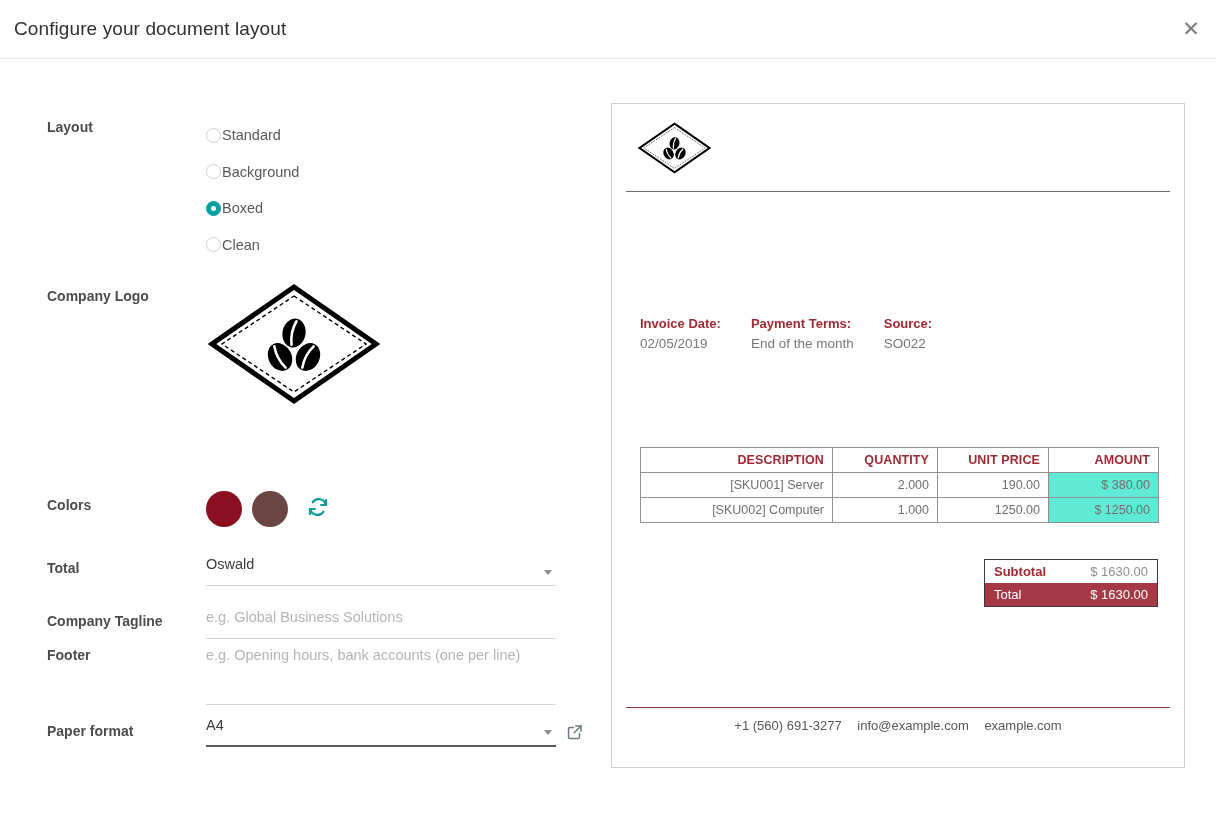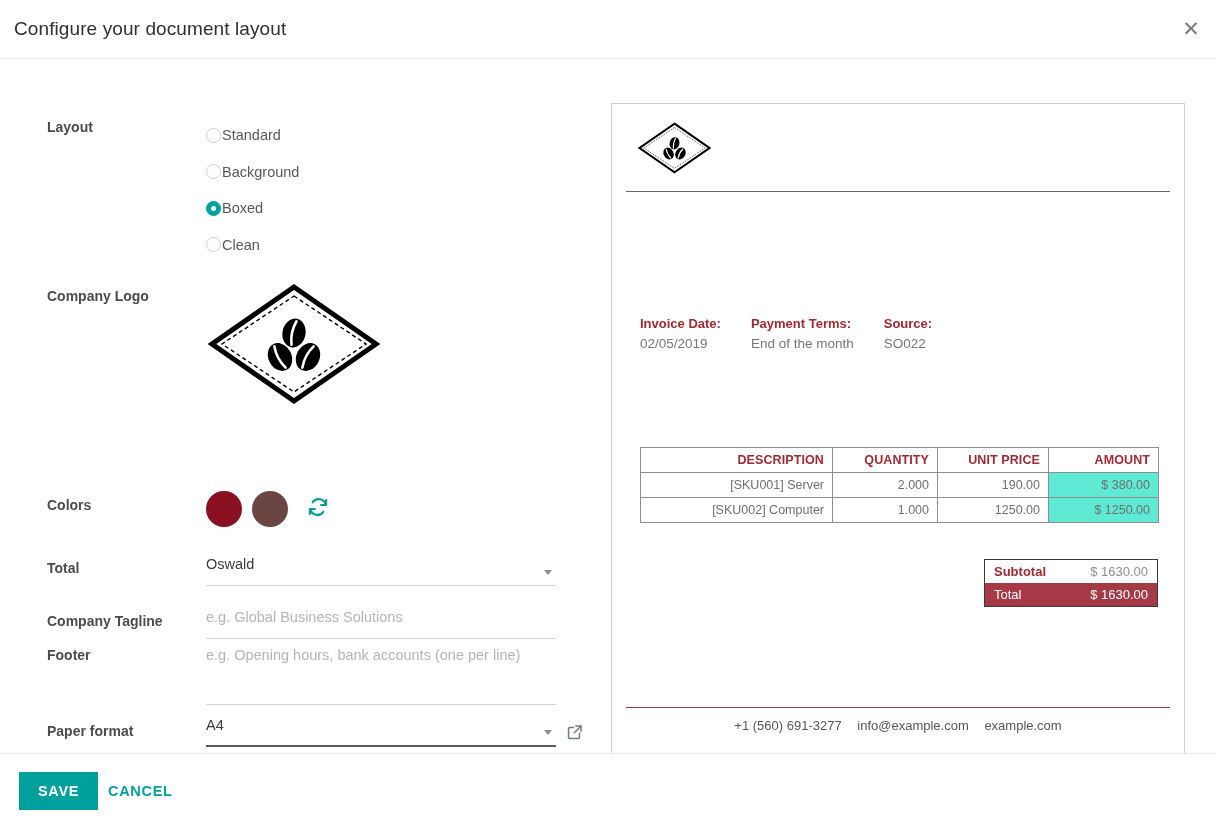--- a/index.html
+++ b/index.html
@@ -330,17 +330,13 @@
       </div>
 
       <div class="pv-footer">
         <span>+1 (560) 691-3277</span>
         <span>info@example.com</span>
         <span>example.com</span>
       </div>
     </div>
   </div>
 
-  <div class="dialog-footer">
-    <button class="btn-save">SAVE</button>
-    <button class="btn-cancel">CANCEL</button>
-  </div>
 </div>
 
 </body></html>

